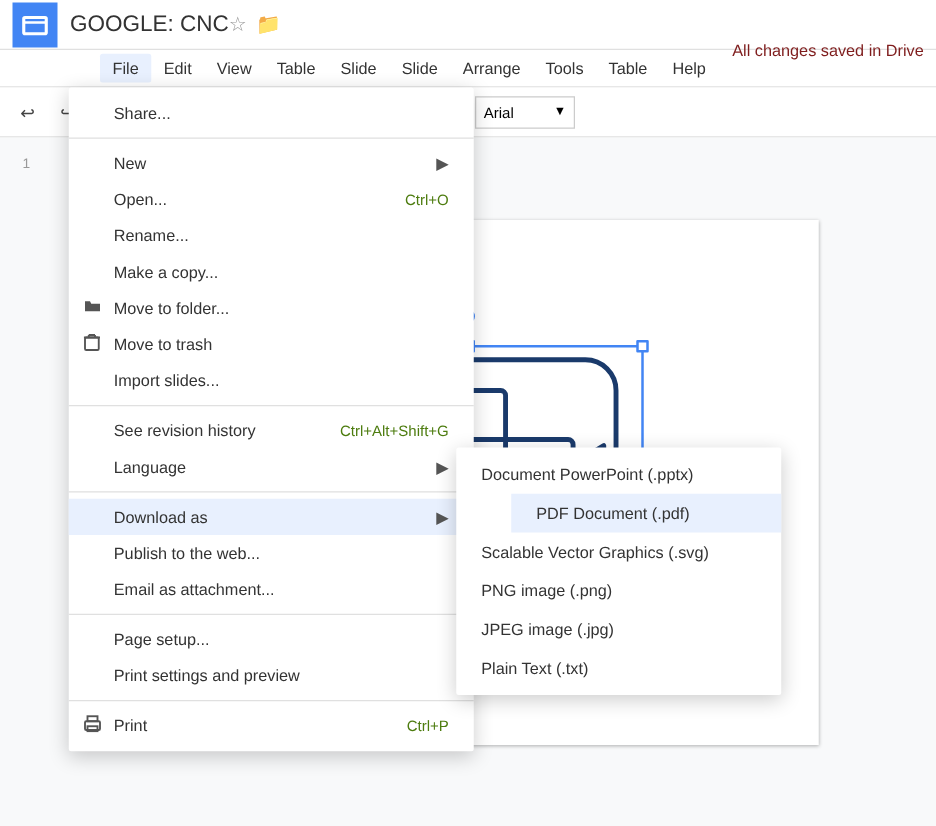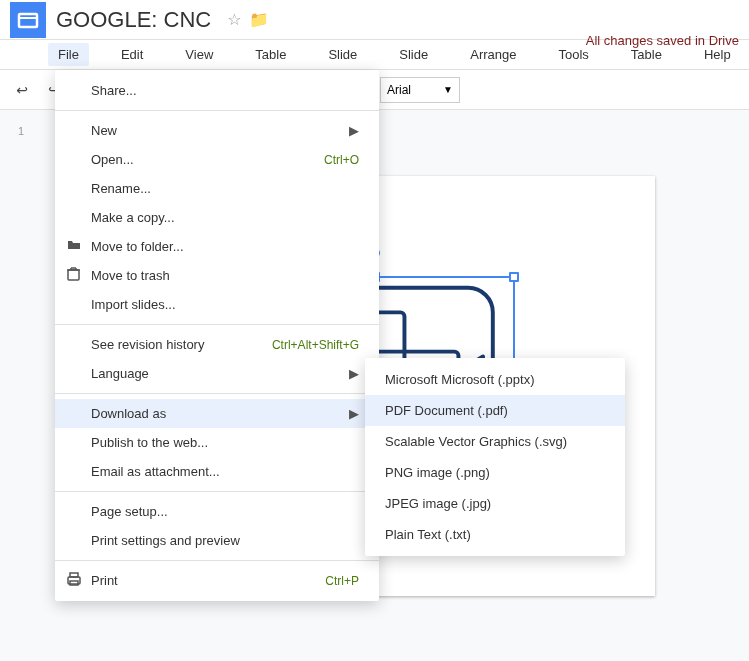--- a/index.html
+++ b/index.html
@@ -26,24 +26,24 @@
       width: 36px;
       height: 36px;
       background: #4285f4;
       display: flex;
       align-items: center;
       justify-content: center;
       margin-right: 10px;
       flex-shrink: 0;
     }
     .title-text {
-      font-size: 22px;
+      font-size: 18px;
       color: #333;
       font-weight: normal;
-      margin-right: 16px;
+      margin-right: 0;
     }
     .title-star {
       color: #999;
       font-size: 16px;
       margin-right: 8px;
       cursor: pointer;
     }
     .title-folder {
       color: #999;
       font-size: 16px;
@@ -54,23 +54,22 @@
       font-size: 13px;
       margin-top: 41px;
     }
 
     
     .menu-bar {
       background: #fff;
       height: 30px;
       display: flex;
       align-items: center;
-      padding: 0 48px;
+      padding: 0 80px;
       border-bottom: 1px solid #e0e0e0;
-      gap: 22px;
     }
     .menu-item {
       padding: 4px 10px;
       cursor: pointer;
       color: #333;
       font-size: 13px;
       border-radius: 2px;
     }
     .menu-item:hover, .menu-item.active {
       background: #e8eaed;
@@ -229,20 +228,21 @@
     .submenu-item {
       display: flex;
       align-items: center;
       padding: 8px 20px;
       cursor: pointer;
       color: #333;
       font-size: 13px;
     }
     .submenu-item.highlighted {
       background: #e8f0fe;
+      margin-left: 44px;
     }
 
     
     .overlay {
       position: absolute;
       top: 70px;
       left: 0;
       right: 0;
       bottom: 0;
       z-index: 50;
@@ -469,21 +469,21 @@
           <rect x="3" y="9" width="8" height="4" fill="none" stroke="#555" stroke-width="1.5"></rect>
         </svg>
     </span>
     <span>Print</span>
     <span class="shortcut">Ctrl+P</span>
   </div>
 </div>
 
 <div class="submenu">
   <div class="submenu-item">
-    <span>Microsoft Microsoft (.pptx)</span>
+    <span>Document PowerPoint (.pptx)</span>
   </div>
   <div class="submenu-item highlighted">
     <span>PDF Document (.pdf)</span>
   </div>
   <div class="submenu-item">
     <span>Scalable Vector Graphics (.svg)</span>
   </div>
   <div class="submenu-item">
     <span>PNG image (.png)</span>
   </div>

